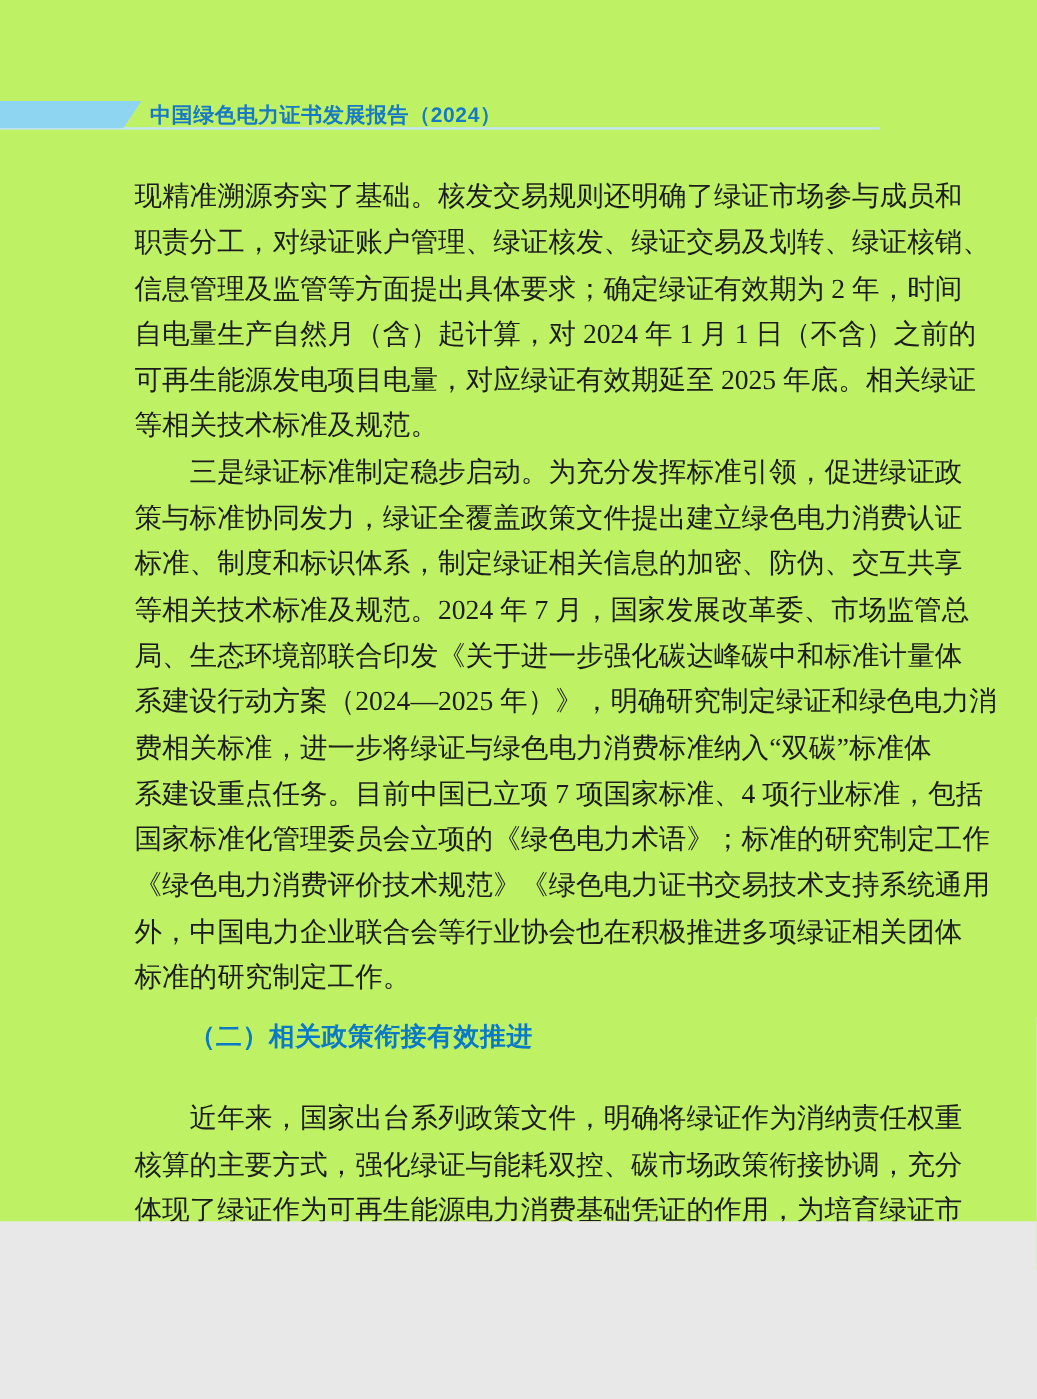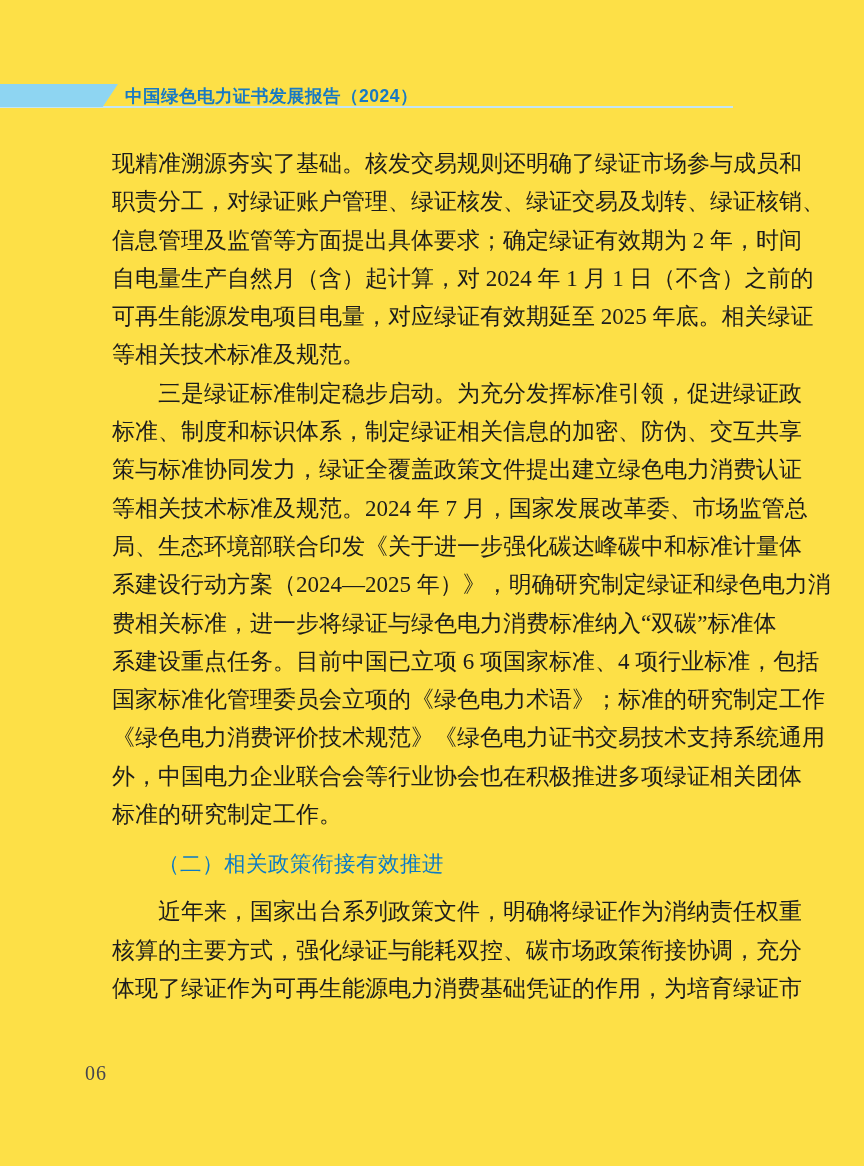--- a/index.html
+++ b/index.html
@@ -6,22 +6,22 @@
     --header_blue:#1879C4;
     --heading_blue:#0B7AC6;
     --accent_light_blue:#8ED5F2;
     --rule_light_blue:#C3E5F6;
     --body_text:#1C1C1C;
     --page_number_color:#46464E;
   }
   html,body{margin:0;padding:0;background:#e8e8e8;}
   .page{
     position:relative;
-    width:864px;height:1166px;
-    background:#fde047;
+    width:864px;height:1018px;
+    background:#bef264;
     margin:0 auto;
     overflow:hidden;
     font-family:"Liberation Serif","DejaVu Serif",serif;
   }
   
   .header-rule{
     position:absolute;left:0;top:106px;
     width:733px;height:2px;
     background:var(--rule_light_blue);
   }
@@ -54,23 +54,23 @@
     white-space:nowrap;
   }
   .line.last{
     text-align-last:left;
   }
   .line.indent{
     text-indent:2em;
   }
   .section-heading{
     font-family:"Liberation Sans","DejaVu Sans",sans-serif;
-    font-size:21.5px;font-weight:normal;
+    font-size:21.5px;font-weight:bold;
     color:var(--heading_blue);
-    margin:14px 0 13px 46px;
+    margin:14px 0 33px 46px;
     line-height:32px;
     letter-spacing:0.5px;
   }
   
   .page-number{
     position:absolute;left:85px;top:1062px;
     font-size:20px;
     color:var(--page_number_color);
     letter-spacing:1px;
   }
@@ -92,27 +92,27 @@
       <div class="line">现精准溯源夯实了基础。核发交易规则还明确了绿证市场参与成员和</div>
       <div class="line">职责分工，对绿证账户管理、绿证核发、绿证交易及划转、绿证核销、</div>
       <div class="line">信息管理及监管等方面提出具体要求；确定绿证有效期为 2 年，时间</div>
       <div class="line">自电量生产自然月（含）起计算，对 2024 年 1 月 1 日（不含）之前的</div>
       <div class="line">可再生能源发电项目电量，对应绿证有效期延至 2025 年底。相关绿证</div>
       <div class="line last">等相关技术标准及规范。</div>
     </section>
 
     <section>
       <div class="line indent">三是绿证标准制定稳步启动。为充分发挥标准引领，促进绿证政</div>
+      <div class="line">策与标准协同发力，绿证全覆盖政策文件提出建立绿色电力消费认证</div>
       <div class="line">标准、制度和标识体系，制定绿证相关信息的加密、防伪、交互共享</div>
-      <div class="line">策与标准协同发力，绿证全覆盖政策文件提出建立绿色电力消费认证</div>
       <div class="line">等相关技术标准及规范。2024 年 7 月，国家发展改革委、市场监管总</div>
       <div class="line">局、生态环境部联合印发《关于进一步强化碳达峰碳中和标准计量体</div>
       <div class="line">系建设行动方案（2024—2025 年）》，明确研究制定绿证和绿色电力消</div>
       <div class="line">费相关标准，进一步将绿证与绿色电力消费标准纳入“双碳”标准体</div>
-      <div class="line">系建设重点任务。目前中国已立项 6 项国家标准、4 项行业标准，包括</div>
+      <div class="line">系建设重点任务。目前中国已立项 7 项国家标准、4 项行业标准，包括</div>
       <div class="line">国家标准化管理委员会立项的《绿色电力术语》；标准的研究制定工作</div>
       <div class="line">《绿色电力消费评价技术规范》《绿色电力证书交易技术支持系统通用</div>
       <div class="line">外，中国电力企业联合会等行业协会也在积极推进多项绿证相关团体</div>
       <div class="line last">标准的研究制定工作。</div>
     </section>
 
     <h2 class="section-heading">（二）相关政策衔接有效推进</h2>
 
     <section>
       <div class="line indent">近年来，国家出台系列政策文件，明确将绿证作为消纳责任权重</div>

